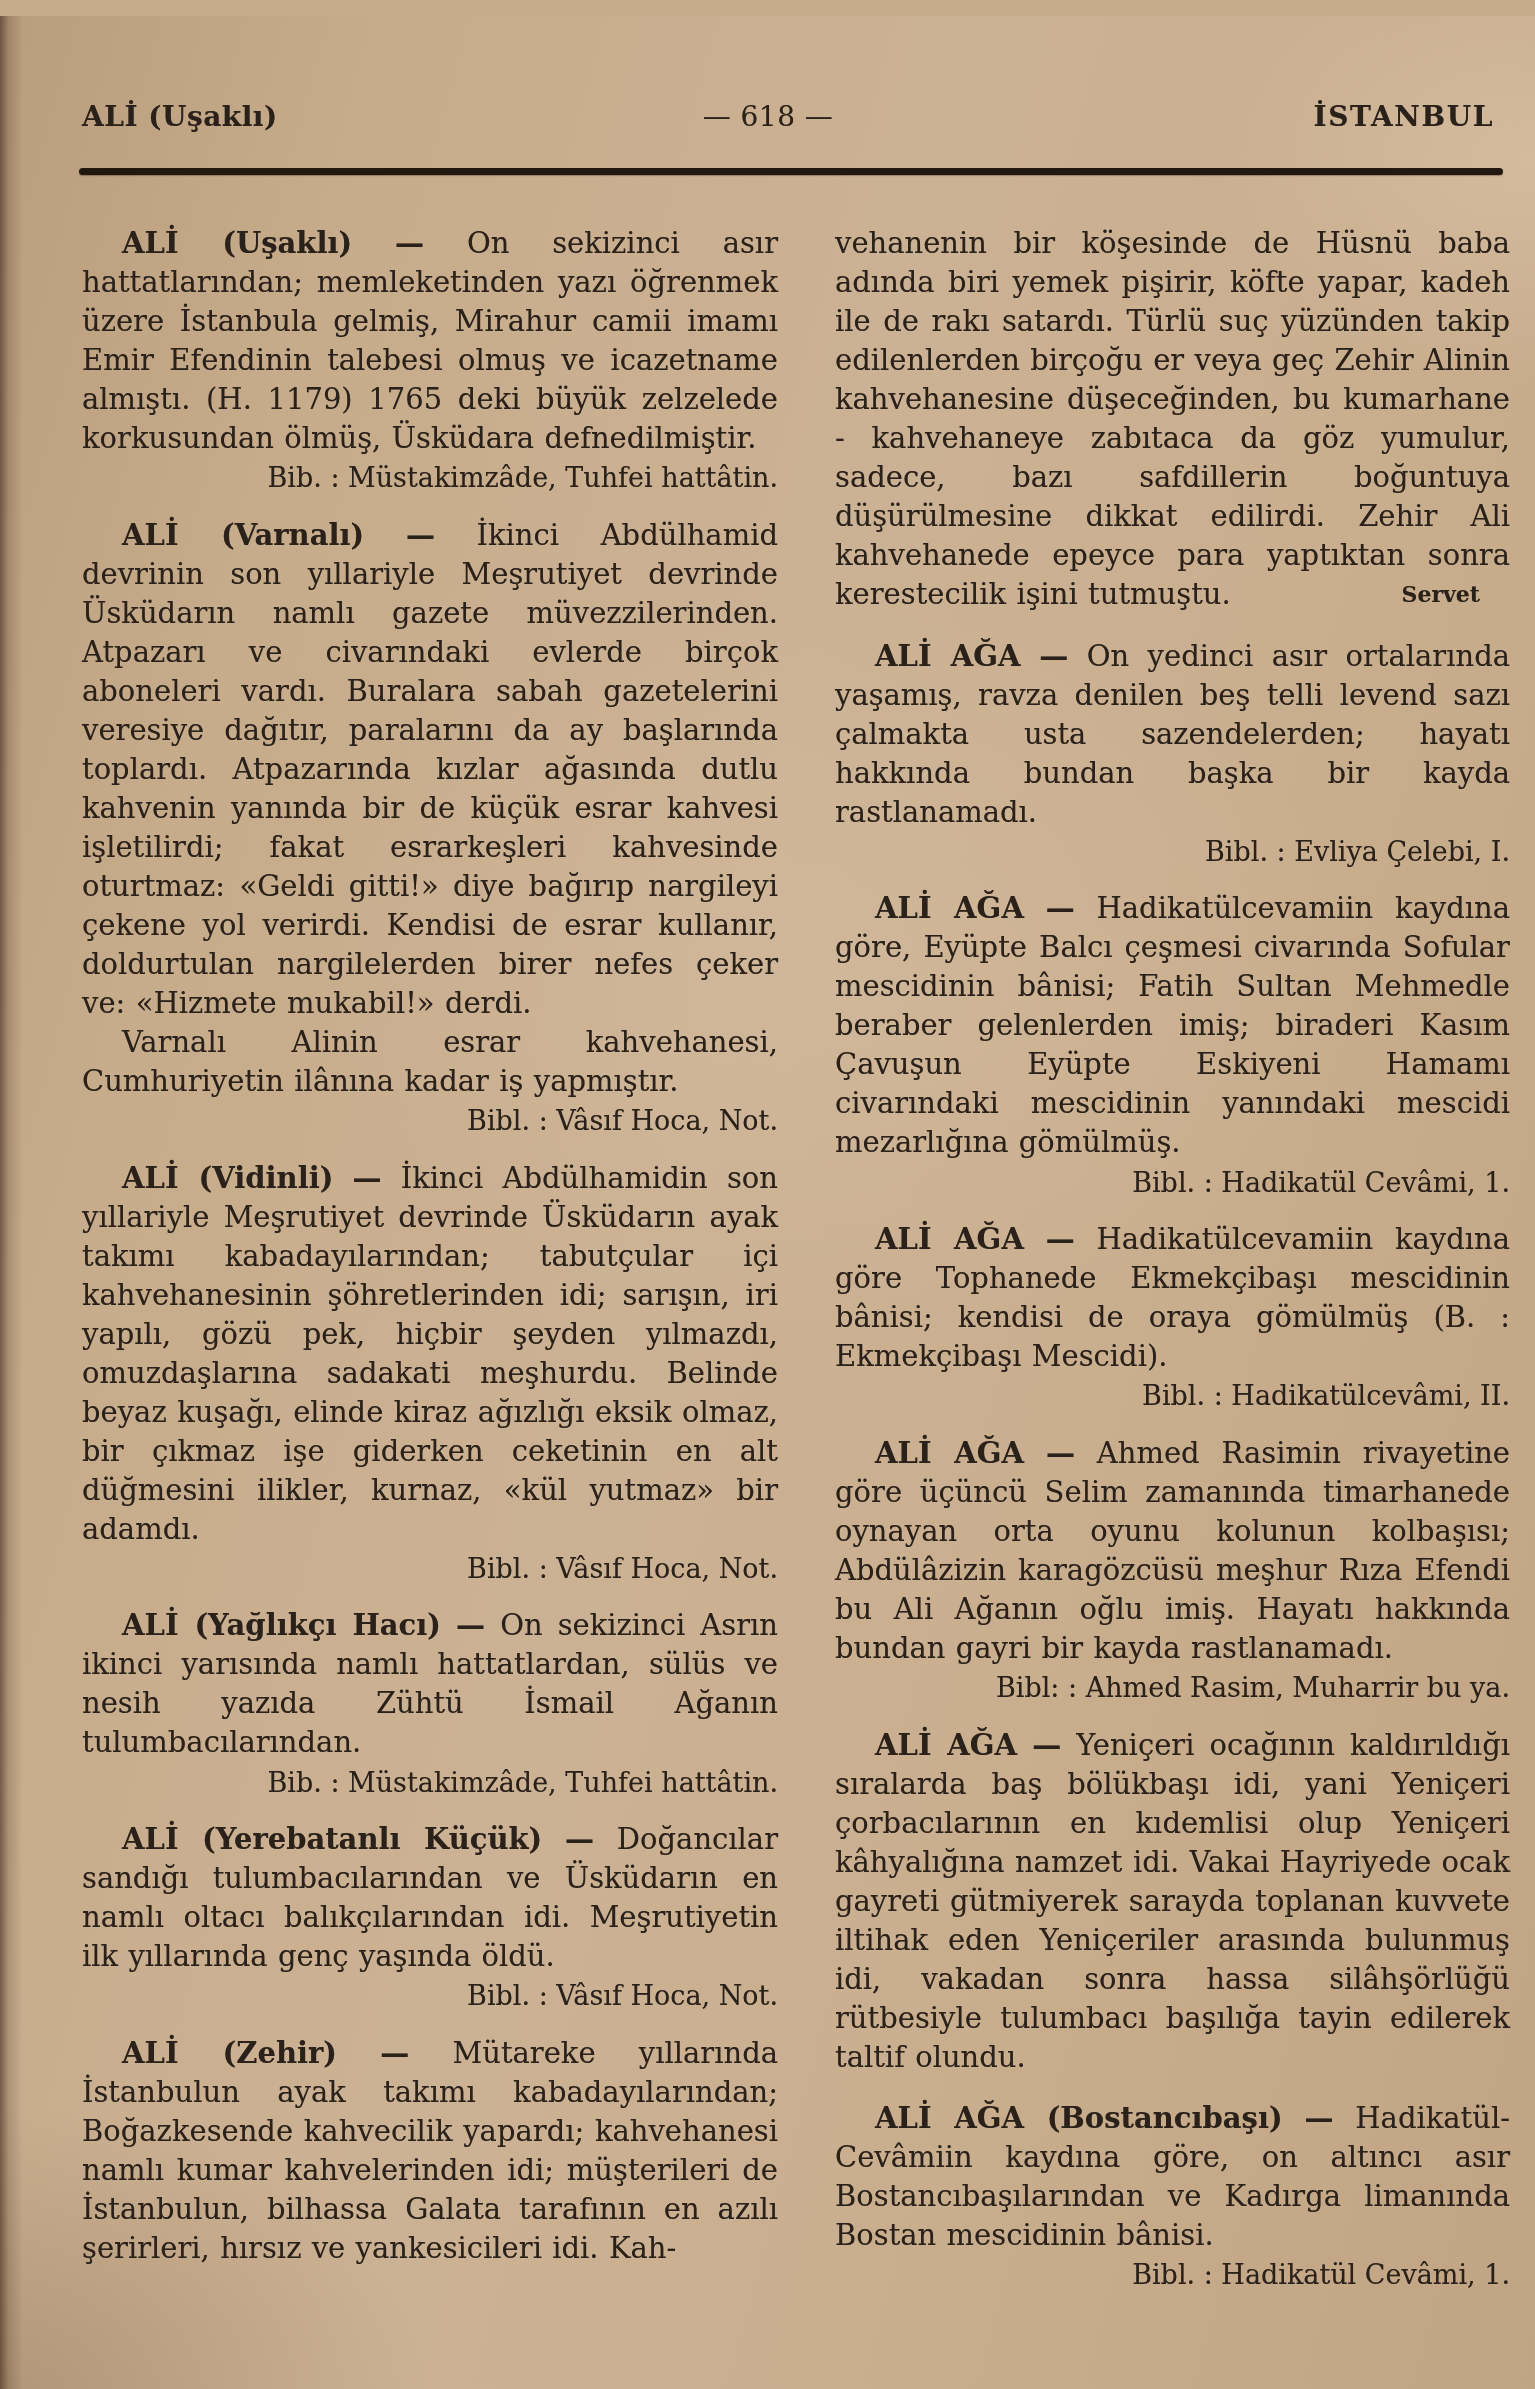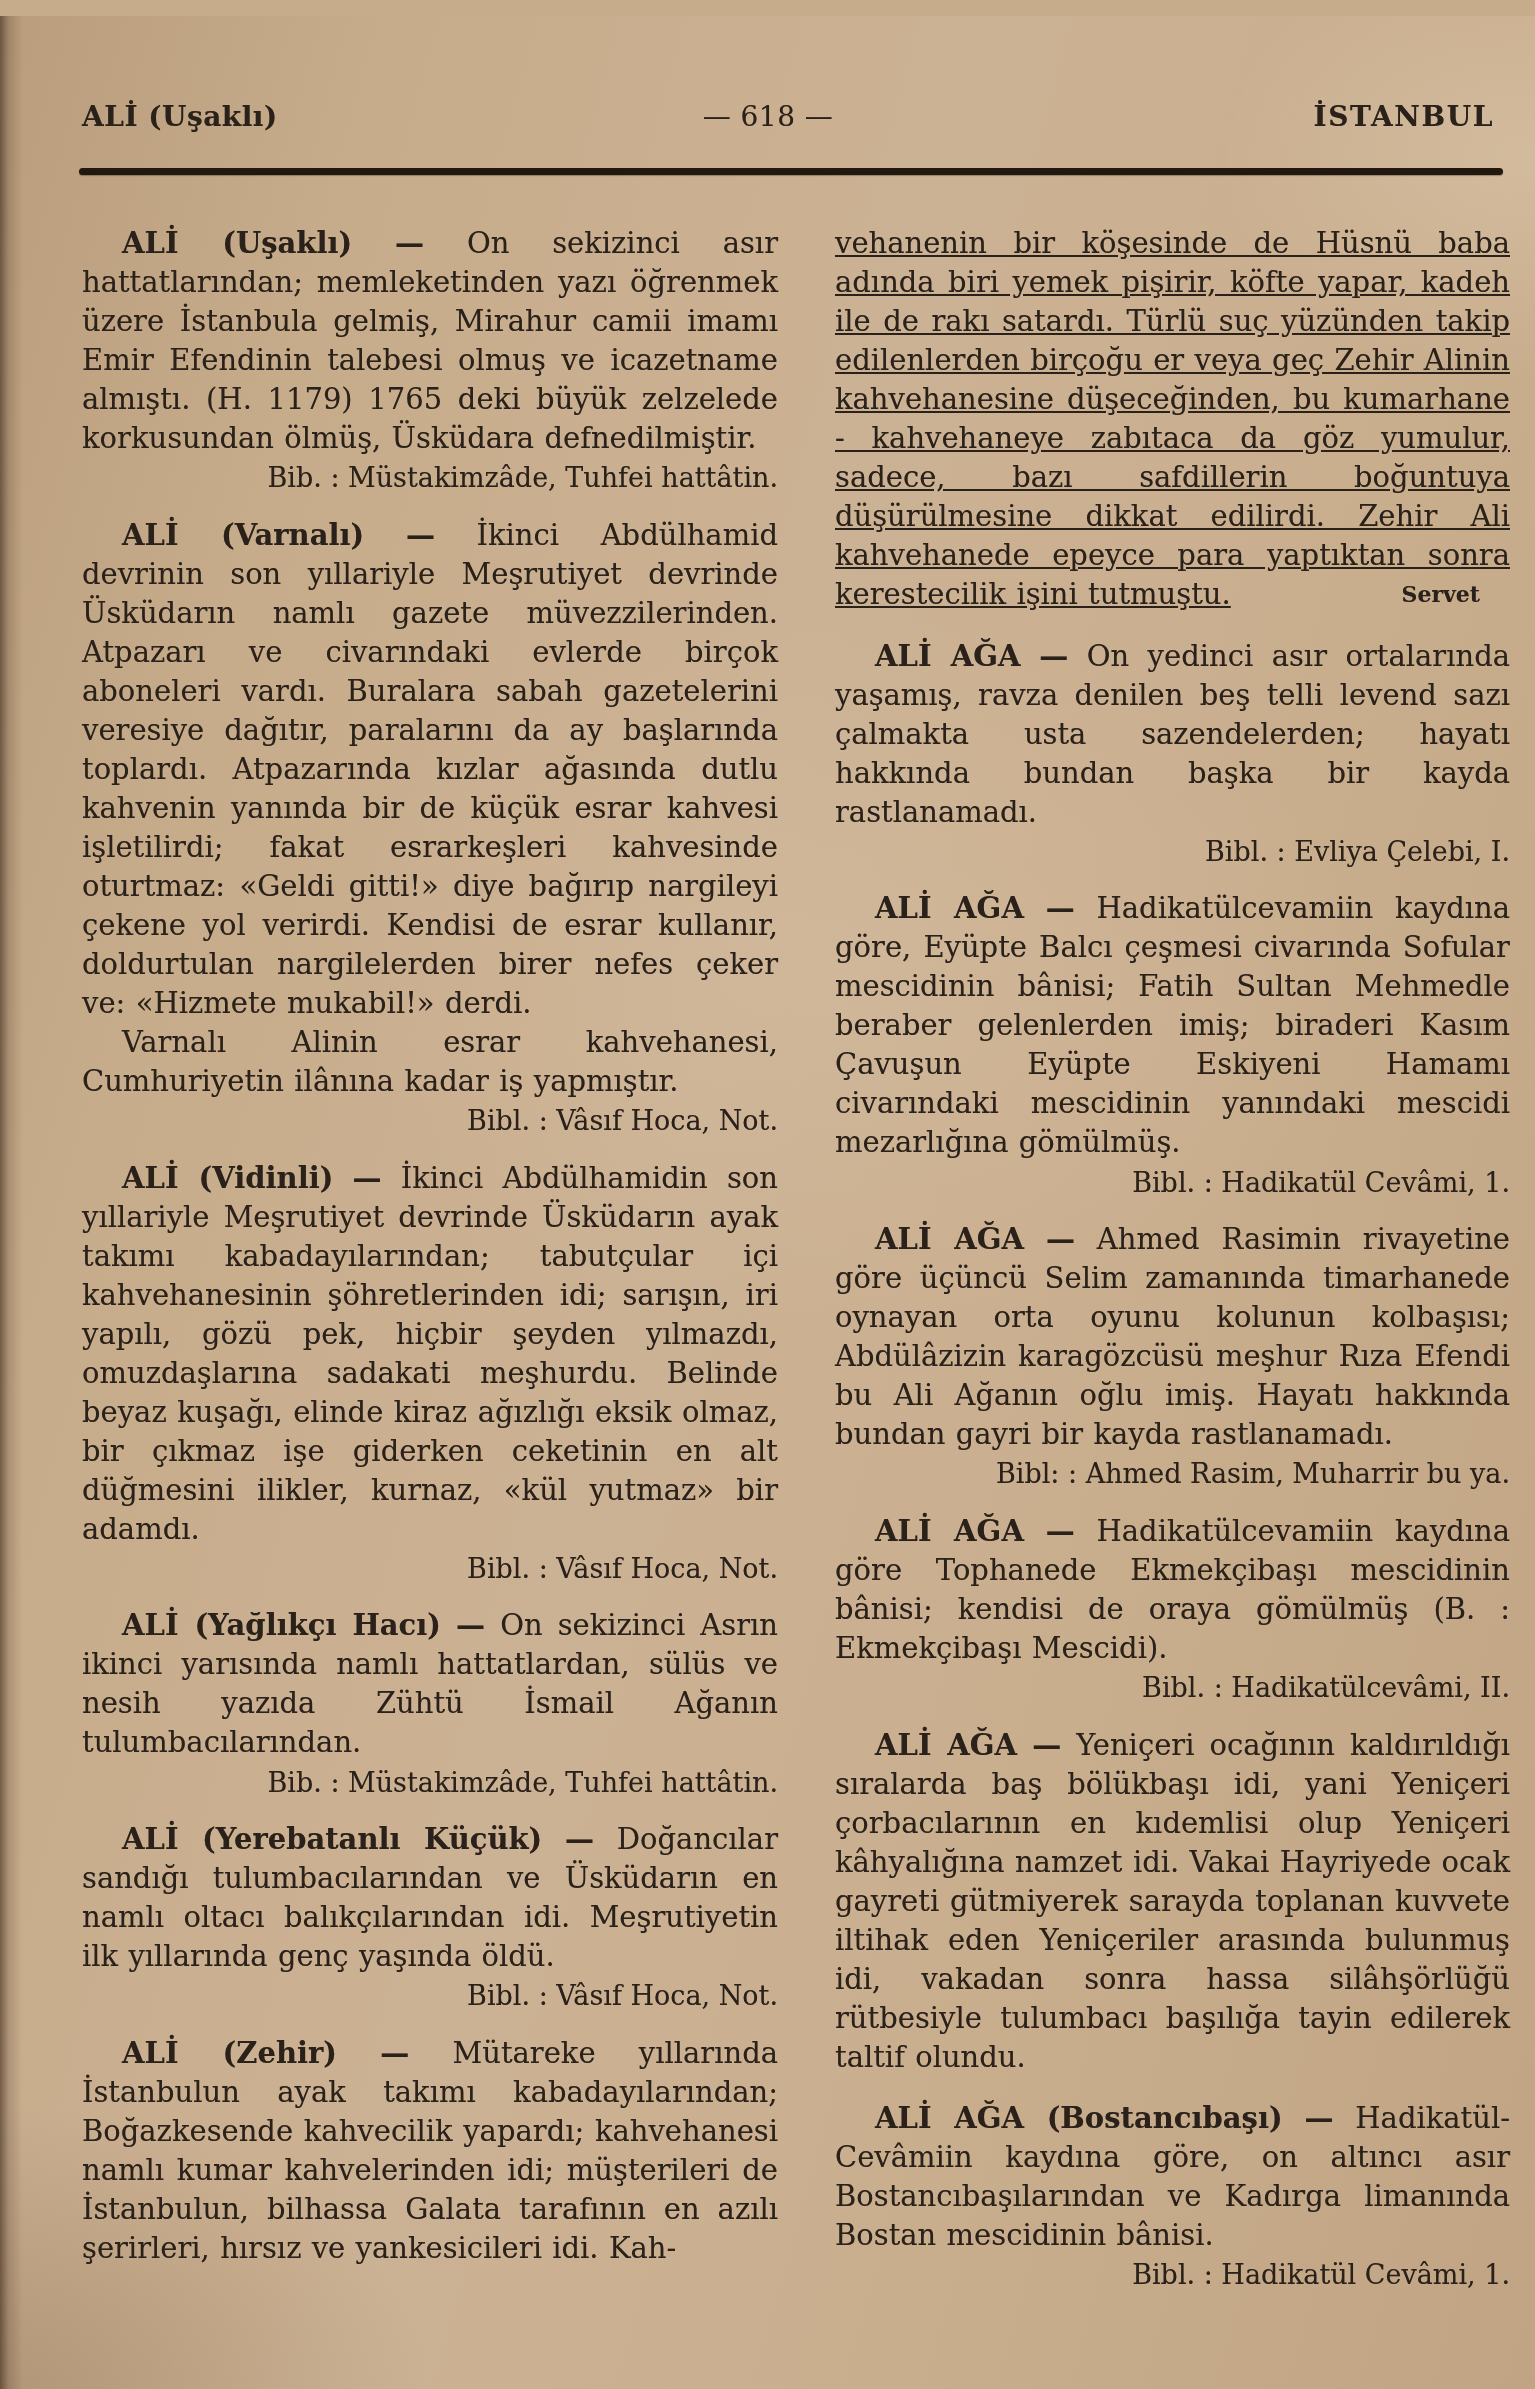--- a/index.html
+++ b/index.html
@@ -25,21 +25,21 @@
   .hdr-center{left:0;width:1536px;text-align:center;font-weight:normal;}
   .hdr-right{right:42px;letter-spacing:1.6px;}
   .rule{position:absolute;left:79px;top:152px;width:1424px;height:7px;background:#211810;border-radius:3.8px;
         box-shadow:0 1.1px 1.1px rgba(42,33,26,0.35);}
   .col{position:absolute;top:208px;font-size:29px;line-height:39px;}
   .col-left{left:82px;width:696px;}
   .col-right{left:835px;width:675px;}
   .entry{margin-top:22.5px;}
   .entry:first-child{margin-top:0;}
   .para{margin:0;text-align:justify;text-indent:40px;word-spacing:1.1px;}
-  .para.noindent{text-indent:0;text-decoration:underline;}
+  .para.noindent{text-indent:0;}
   .hw{font-weight:bold;}
   .bib{margin:4.3px 0 0 0;font-size:27px;line-height:31px;text-indent:60px;text-align:right;}
   .sig{margin-top:-39px;font-weight:bold;text-align:right;padding-right:30px;font-size:22px;line-height:39px;}
 </style>
 </head>
 <body>
 
 <div class="page">
 
   <div class="hdr hdr-left">ALİ (Uşaklı)</div>
@@ -92,27 +92,27 @@
       <p class="para"><span class="hw">ALİ AĞA</span> <span class="hw">—</span> <span>On yedinci asır ortalarında yaşamış, ravza denilen beş telli levend sazı çalmakta usta sazendelerden; hayatı hakkında bundan başka bir kayda rastlanamadı.</span></p>
       <p class="bib">Bibl. : Evliya Çelebi, I.</p>
     </div>
 
     <div class="entry">
       <p class="para"><span class="hw">ALİ AĞA</span> <span class="hw">—</span> <span>Hadikatülcevamiin kaydına göre, Eyüpte Balcı çeşmesi civarında Sofular mescidinin bânisi; Fatih Sultan Mehmedle beraber gelenlerden imiş; biraderi Kasım Çavuşun Eyüpte Eskiyeni Hamamı civarındaki mescidinin yanındaki mescidi mezarlığına gömülmüş.</span></p>
       <p class="bib">Bibl. : Hadikatül Cevâmi, 1.</p>
     </div>
 
     <div class="entry">
-      <p class="para"><span class="hw">ALİ AĞA</span> <span class="hw">—</span> <span>Ahmed Rasimin rivayetine göre üçüncü Selim zamanında timarhanede oynayan orta oyunu kolunun kolbaşısı; Abdülâzizin karagözcüsü meşhur Rıza Efendi bu Ali Ağanın oğlu imiş. Hayatı hakkında bundan gayri bir kayda rastlanamadı.</span></p>
-      <p class="bib">Bibl: : Ahmed Rasim, Muharrir bu ya.</p>
+      <p class="para"><span class="hw">ALİ AĞA</span> <span class="hw">—</span> <span>Hadikatülcevamiin kaydına göre Tophanede Ekmekçibaşı mescidinin bânisi; kendisi de oraya gömülmüş (B. : Ekmekçibaşı Mescidi).</span></p>
+      <p class="bib">Bibl. : Hadikatülcevâmi, II.</p>
     </div>
 
     <div class="entry">
-      <p class="para"><span class="hw">ALİ AĞA</span> <span class="hw">—</span> <span>Hadikatülcevamiin kaydına göre Tophanede Ekmekçibaşı mescidinin bânisi; kendisi de oraya gömülmüş (B. : Ekmekçibaşı Mescidi).</span></p>
-      <p class="bib">Bibl. : Hadikatülcevâmi, II.</p>
+      <p class="para"><span class="hw">ALİ AĞA</span> <span class="hw">—</span> <span>Ahmed Rasimin rivayetine göre üçüncü Selim zamanında timarhanede oynayan orta oyunu kolunun kolbaşısı; Abdülâzizin karagözcüsü meşhur Rıza Efendi bu Ali Ağanın oğlu imiş. Hayatı hakkında bundan gayri bir kayda rastlanamadı.</span></p>
+      <p class="bib">Bibl: : Ahmed Rasim, Muharrir bu ya.</p>
     </div>
 
     <div class="entry">
       <p class="para"><span class="hw">ALİ AĞA</span> <span class="hw">—</span> <span>Yeniçeri ocağının kaldırıldığı sıralarda baş bölükbaşı idi, yani Yeniçeri çorbacılarının en kıdemlisi olup Yeniçeri kâhyalığına namzet idi. Vakai Hayriyede ocak gayreti gütmiyerek sarayda toplanan kuvvete iltihak eden Yeniçeriler arasında bulunmuş idi, vakadan sonra hassa silâhşörlüğü rütbesiyle tulumbacı başılığa tayin edilerek taltif olundu.</span></p>
     </div>
 
     <div class="entry">
       <p class="para"><span class="hw">ALİ AĞA (Bostancıbaşı)</span> <span class="hw">—</span> <span>Hadikatül-Cevâmiin kaydına göre, on altıncı asır Bostancıbaşılarından ve Kadırga limanında Bostan mescidinin bânisi.</span></p>
       <p class="bib">Bibl. : Hadikatül Cevâmi, 1.</p>
     </div>

